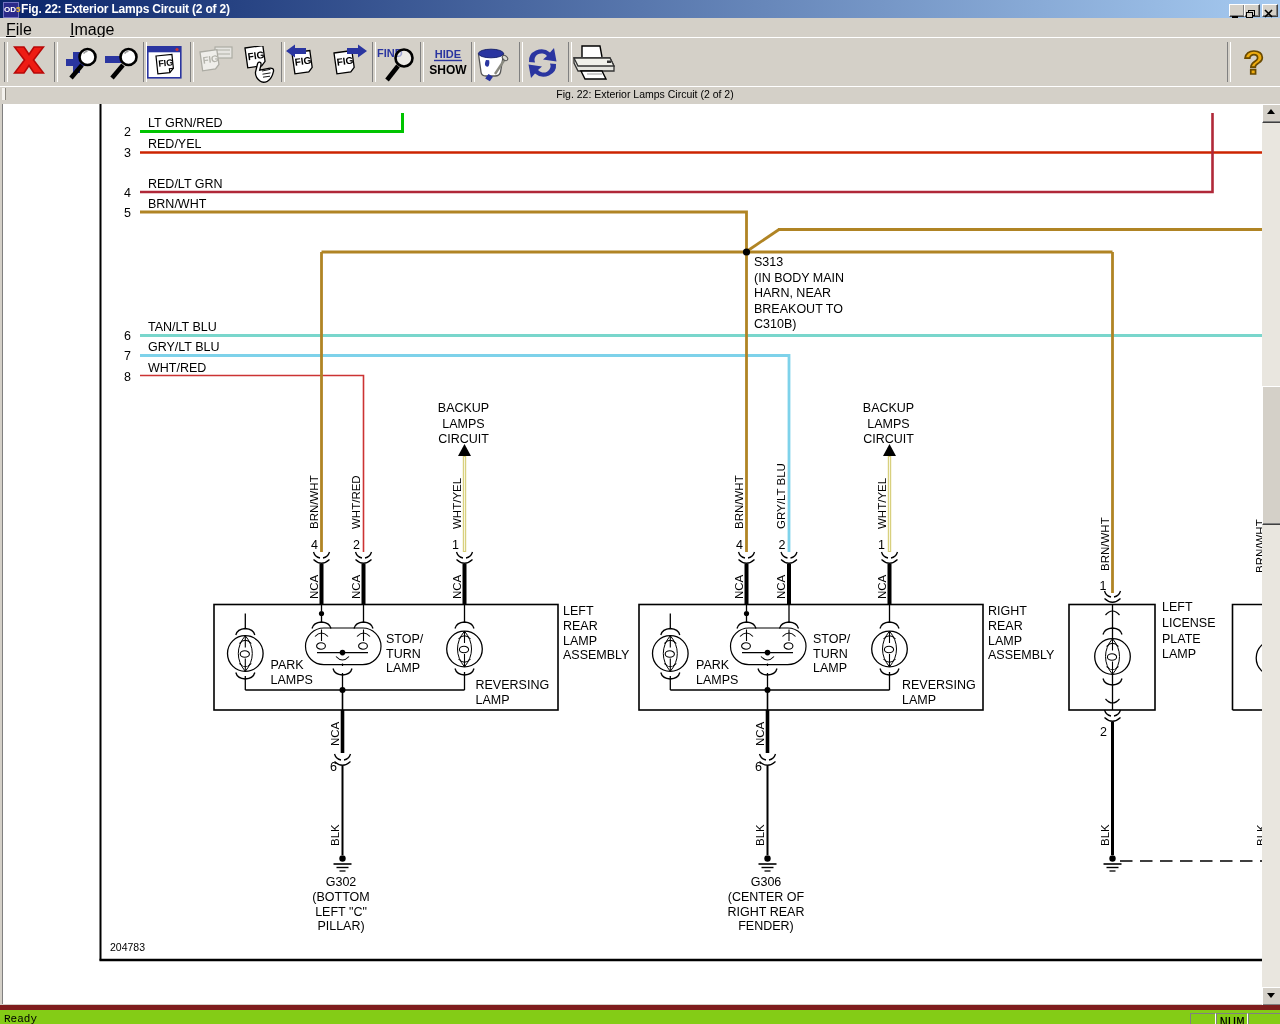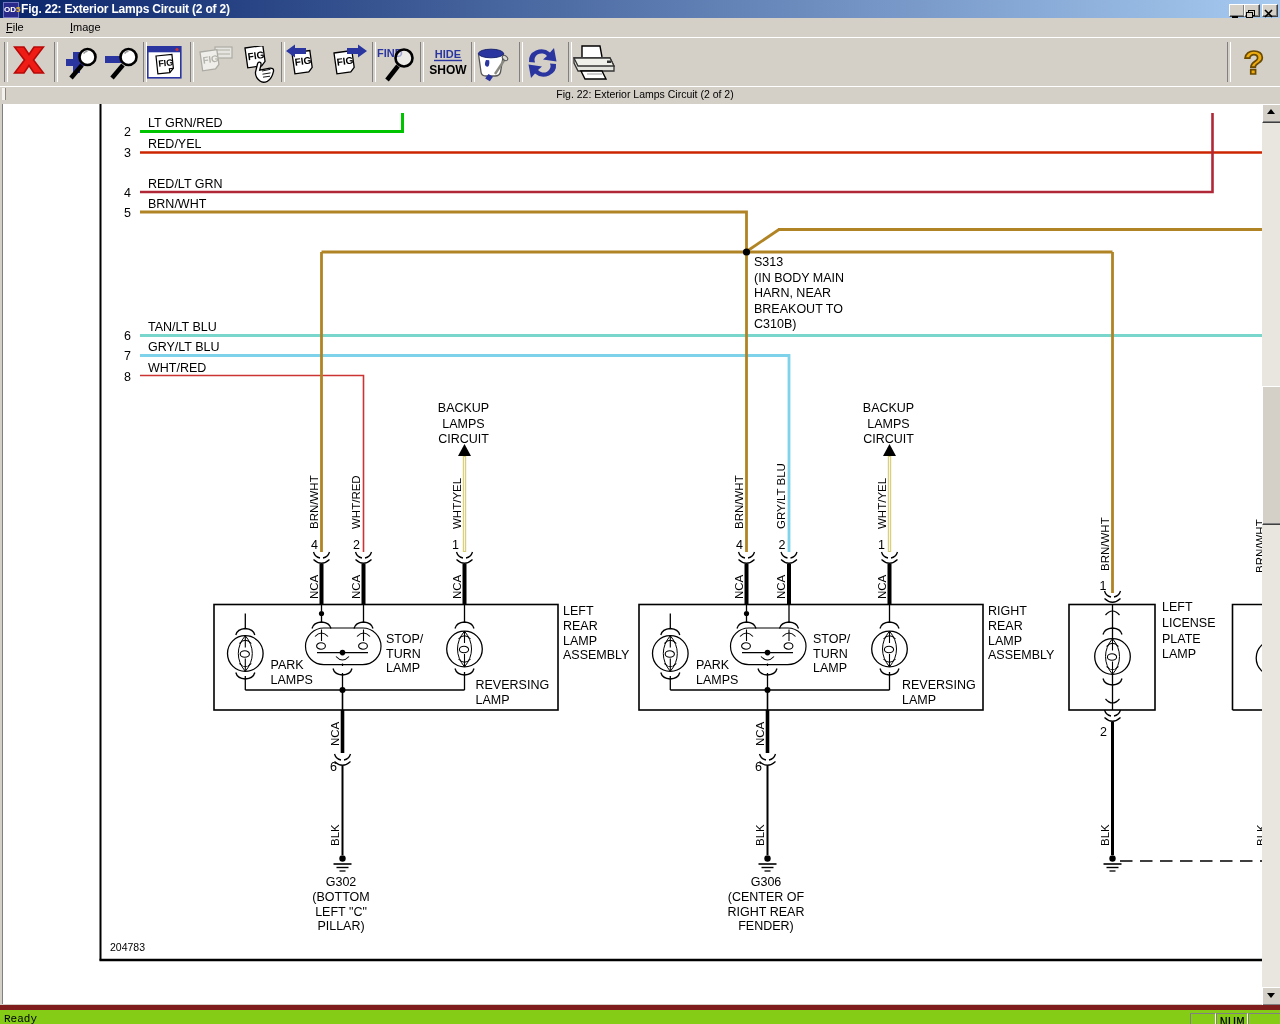--- a/index.html
+++ b/index.html
@@ -8,21 +8,21 @@
   .abs{position:absolute;}
   #titlebar{left:0;top:0;width:1280px;height:18px;
     background:linear-gradient(to right,#0a246a,#a6caf0);}
   #titletxt{left:21px;top:2px;color:#fff;font-size:12px;font-weight:bold;white-space:nowrap;letter-spacing:-0.2px;}
   #appicon{left:3px;top:2px;width:14px;height:14px;background:#2a2a8a;border:1px solid #7070c0;
     color:#fff;font-size:8px;font-weight:bold;line-height:14px;text-align:center;}
   .wbtn{top:4px;width:14px;height:11px;background:#d4d0c8;
     border-top:1px solid #fff;border-left:1px solid #fff;
     border-right:1px solid #404040;border-bottom:1px solid #404040;
     box-shadow:inset -1px -1px 0 #808080;}
-  #menubar{left:0;top:18px;width:1280px;height:19px;background:#d4d0c8;font-size:11px;color:#000;}
+  #menubar{left:0;top:18px;width:1280px;height:19px;background:#d4d0c8;font-size:16px;color:#000;}
   .mi{position:absolute;top:3px;}
   #toolbar{left:0;top:37px;width:1280px;height:48px;background:#d4d0c8;
     border-top:1px solid #fff;border-bottom:1px solid #9a968e;}
   .sep{position:absolute;top:4px;width:2px;height:40px;
     border-left:1px solid #808080;border-right:1px solid #fff;}
   #labelbar{left:0;top:86px;width:1280px;height:16px;background:#d4d0c8;
     border-top:1px solid #fff;border-bottom:1px solid #6e6a64;text-align:center;font-size:10.5px;color:#000;}
   #canvas{left:0;top:103px;width:1280px;height:902px;background:#d4d0c8;}
   #scroll{left:1262px;top:104px;width:18px;height:900px;background:#e9e6df;}
   .sbtn{left:0;width:18px;height:17px;background:#d4d0c8;

